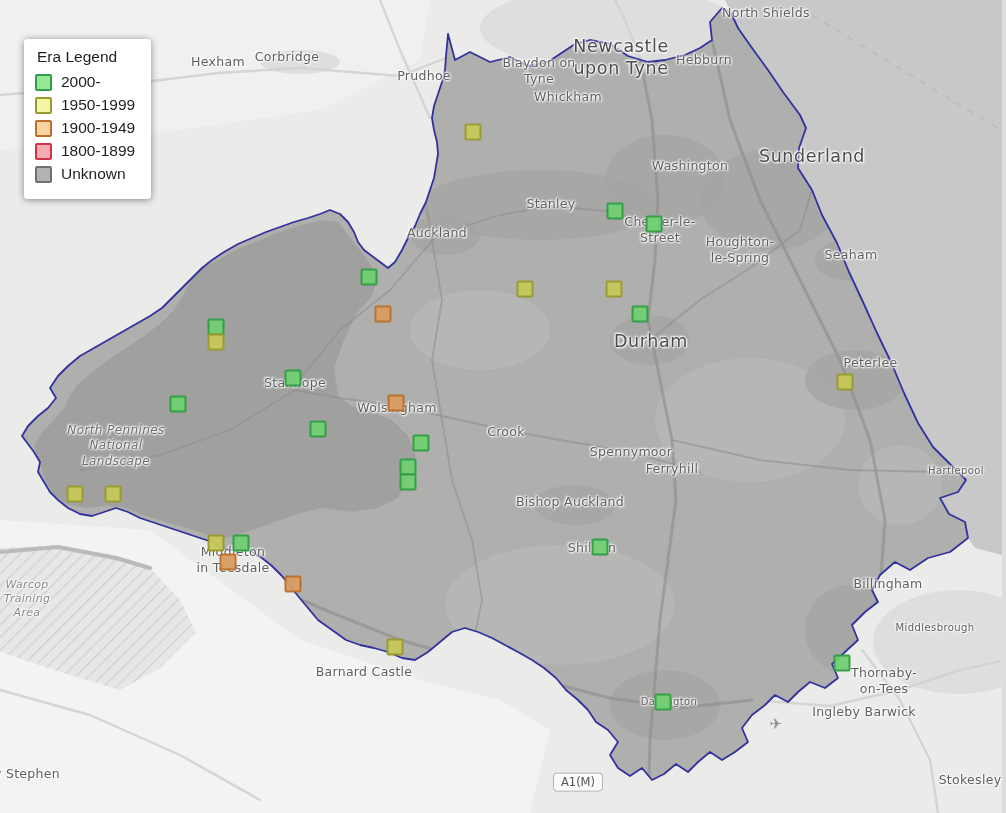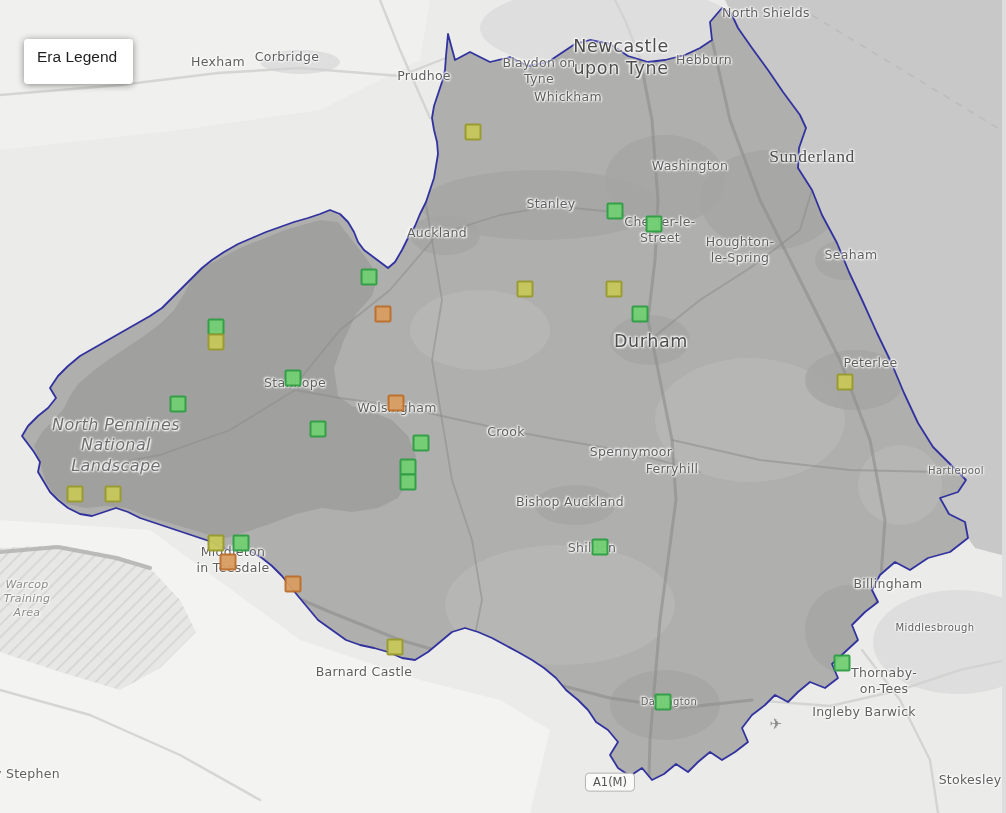--- a/index.html
+++ b/index.html
@@ -28,21 +28,21 @@
   .plabel{
     position:absolute;transform:translate(-50%,-50%);
     white-space:pre-line;text-align:center;line-height:1.28;
     color:var(--label-text);letter-spacing:.3px;
     text-shadow:0 0 2px #fff,0 0 3px #fff,1px 1px 2px #fff,-1px -1px 2px #fff;
     pointer-events:none;
   }
   .kind-town{font-size:12.5px;}
   .kind-big-town{font-size:10px;letter-spacing:.4px;}
   .kind-city{font-size:17.5px;color:var(--label-city);letter-spacing:.6px;}
-  .kind-area{font-size:16px;font-style:italic;color:var(--label-area);letter-spacing:.4px;}
+  .kind-area{font-size:12px;font-style:italic;color:var(--label-area);letter-spacing:.4px;}
   .kind-area-small{font-size:11px;font-style:italic;color:#8b8b89;}
   .kind-airport{font-size:15px;color:#8d8d8b;text-shadow:none;}
   .kind-road{
     font-size:11.5px;color:#555;background:#fafaf8;
     border:1.5px solid #b3b3b1;border-radius:4px;padding:1px 7px;
     white-space:nowrap;text-shadow:none;letter-spacing:0;
   }
 
   
   .marker{
@@ -139,21 +139,21 @@
       <div class="plabel kind-town" style="left: 766px; top: 13px;">North Shields</div>
       <div class="plabel kind-city" style="left: 621px; top: 57px;">Newcastle
 upon Tyne</div>
       <div class="plabel kind-town" style="left: 218px; top: 62px;">Hexham</div>
       <div class="plabel kind-town" style="left: 287px; top: 57px;">Corbridge</div>
       <div class="plabel kind-town" style="left: 424px; top: 76px;">Prudhoe</div>
       <div class="plabel kind-town" style="left: 539px; top: 71px;">Blaydon on
 Tyne</div>
       <div class="plabel kind-town" style="left: 568px; top: 97px;">Whickham</div>
       <div class="plabel kind-town" style="left: 704px; top: 60px;">Hebburn</div>
-      <div class="plabel kind-city" style="left: 812px; top: 156px; font-family: Liberation Serif, serif;">Sunderland</div>
+      <div class="plabel kind-city" style="left: 812px; top: 156px;">Sunderland</div>
       <div class="plabel kind-town" style="left: 690px; top: 166px;">Washington</div>
       <div class="plabel kind-town" style="left: 551px; top: 204px;">Stanley</div>
       <div class="plabel kind-town" style="left: 660px; top: 230px;">Chester-le-
 Street</div>
       <div class="plabel kind-town" style="left: 437px; top: 233px;">Auckland</div>
       <div class="plabel kind-town" style="left: 740px; top: 250px;">Houghton-
 le-Spring</div>
       <div class="plabel kind-town" style="left: 851px; top: 255px;">Seaham</div>
       <div class="plabel kind-city" style="left: 651px; top: 341px;">Durham</div>
       <div class="plabel kind-town" style="left: 853px; top: 363px; padding-left: 35px;">Peterlee</div>
@@ -176,21 +176,21 @@
 Area</div>
       <div class="plabel kind-big-town" style="left: 935px; top: 628px;">Middlesbrough</div>
       <div class="plabel kind-town" style="left: 364px; top: 672px;">Barnard Castle</div>
       <div class="plabel kind-town" style="left: 884px; top: 681px;">Thornaby-
 on-Tees</div>
       <div class="plabel kind-big-town" style="left: 669px; top: 702px;">Darlington</div>
       <div class="plabel kind-town" style="left: 864px; top: 712px;">Ingleby Barwick</div>
       <div class="plabel kind-airport" style="left: 776px; top: 725px;">✈</div>
       <div class="plabel kind-town" style="left: 27px; top: 774px;">y Stephen</div>
       <div class="plabel kind-town" style="left: 970px; top: 780px;">Stokesley</div>
-      <div class="plabel kind-road" style="left: 578px; top: 782px; margin-left: 32px;">A1(M)</div>
+      <div class="plabel kind-road" style="left: 578px; top: 782px;">A1(M)</div>
     </div>
 
   <div style="position:absolute;inset:0;">
       <div class="marker" title="2000-" style="left: 615px; top: 211px; background: rgb(114, 207, 114); border-color: rgb(47, 158, 68);"></div>
       <div class="marker" title="2000-" style="left: 654px; top: 224px; background: rgb(114, 207, 114); border-color: rgb(47, 158, 68);"></div>
       <div class="marker" title="2000-" style="left: 369px; top: 277px; background: rgb(114, 207, 114); border-color: rgb(47, 158, 68);"></div>
       <div class="marker" title="2000-" style="left: 640px; top: 314px; background: rgb(114, 207, 114); border-color: rgb(47, 158, 68);"></div>
       <div class="marker" title="2000-" style="left: 216px; top: 327px; background: rgb(114, 207, 114); border-color: rgb(47, 158, 68);"></div>
       <div class="marker" title="2000-" style="left: 293px; top: 378px; background: rgb(114, 207, 114); border-color: rgb(47, 158, 68);"></div>
       <div class="marker" title="2000-" style="left: 178px; top: 404px; background: rgb(114, 207, 114); border-color: rgb(47, 158, 68);"></div>
@@ -212,15 +212,37 @@
       <div class="marker" title="1950-1999" style="left: 216px; top: 543px; background: rgb(200, 200, 90); border-color: rgb(154, 154, 46);"></div>
       <div class="marker" title="1950-1999" style="left: 395px; top: 647px; background: rgb(200, 200, 90); border-color: rgb(154, 154, 46);"></div>
       <div class="marker" title="1900-1949" style="left: 383px; top: 314px; background: rgb(217, 157, 98); border-color: rgb(188, 111, 42);"></div>
       <div class="marker" title="1900-1949" style="left: 396px; top: 403px; background: rgb(217, 157, 98); border-color: rgb(188, 111, 42);"></div>
       <div class="marker" title="1900-1949" style="left: 228px; top: 562px; background: rgb(217, 157, 98); border-color: rgb(188, 111, 42);"></div>
       <div class="marker" title="1900-1949" style="left: 293px; top: 584px; background: rgb(217, 157, 98); border-color: rgb(188, 111, 42);"></div>
     </div>
 
   <div class="legend">
     <div class="legend-title">Era Legend</div>
+    <div>
+        <div class="legend-item">
+      <span class="legend-swatch" style="background: rgb(152, 230, 152); border-color: rgb(47, 158, 68);"></span>
+      <span class="legend-label">2000-</span>
+    </div>
+        <div class="legend-item">
+      <span class="legend-swatch" style="background: rgb(246, 246, 168); border-color: rgb(154, 154, 46);"></span>
+      <span class="legend-label">1950-1999</span>
+    </div>
+        <div class="legend-item">
+      <span class="legend-swatch" style="background: rgb(248, 212, 162); border-color: rgb(188, 111, 42);"></span>
+      <span class="legend-label">1900-1949</span>
+    </div>
+        <div class="legend-item">
+      <span class="legend-swatch" style="background: rgb(248, 170, 178); border-color: rgb(207, 51, 71);"></span>
+      <span class="legend-label">1800-1899</span>
+    </div>
+        <div class="legend-item">
+      <span class="legend-swatch" style="background: rgb(179, 179, 179); border-color: rgb(112, 112, 112);"></span>
+      <span class="legend-label">Unknown</span>
+    </div>
+      </div>
   </div>
 
 </div>
 
 </body></html>

